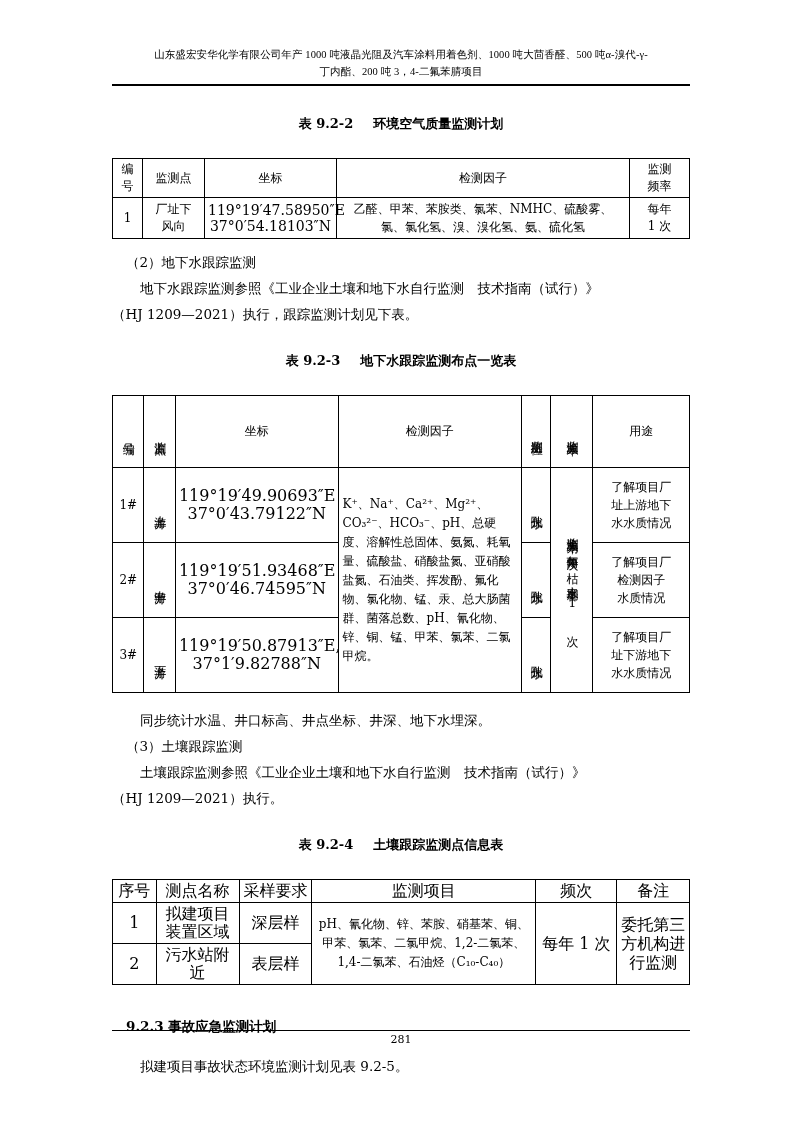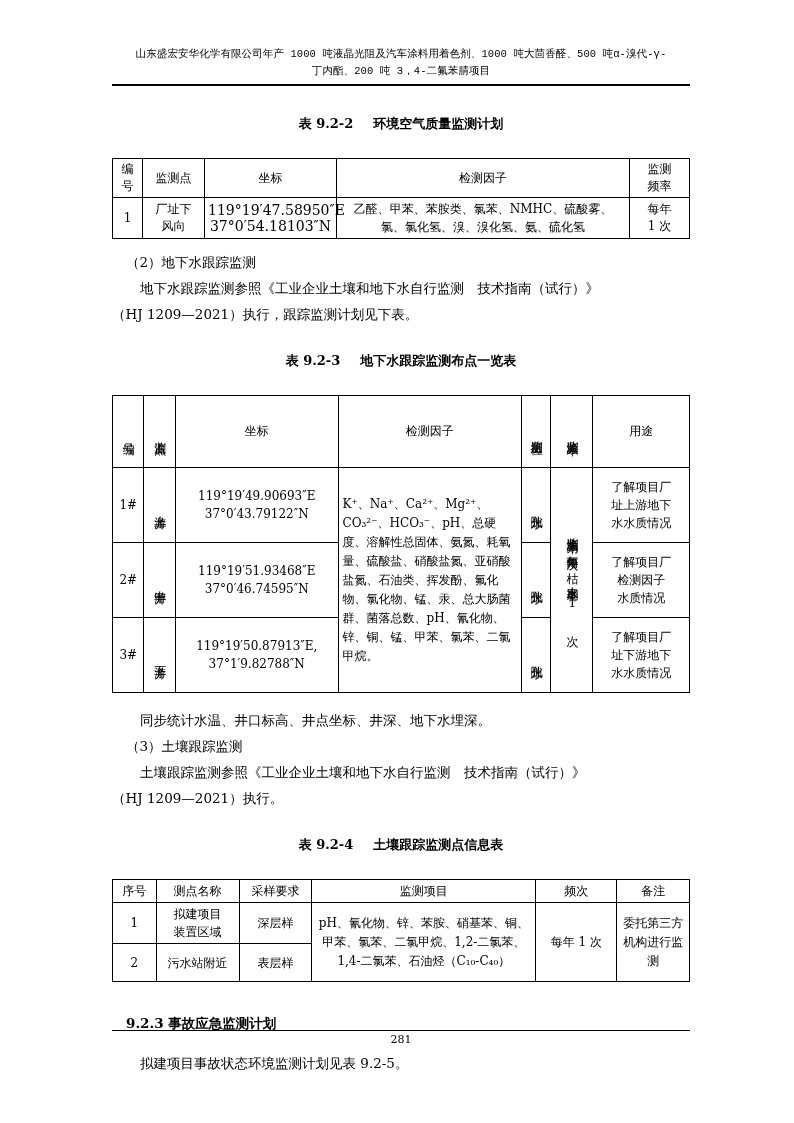--- a/index.html
+++ b/index.html
@@ -21,21 +21,21 @@
   }
   .content {
     position: absolute;
     left: 112px;
     top: 46px;
     width: 578px;
   }
 
   
   .doc-header {
-    font-family: Liberation Mono, monospace;
+    font-family: Liberation Serif, serif;
     font-size: 10.5px;
     line-height: 17px;
     text-align: center;
     color: #000;
     letter-spacing: 0.1px;
   }
   .doc-header .hline2 { text-align: center; }
   .header-rule {
     border: none;
     border-top: 2px solid #000;
@@ -108,33 +108,33 @@
   .t3 .c-freq { width: 40px; }
   .t3 .c-use  { width: 92px; }
   .vtext {
     writing-mode: vertical-rl;
     text-orientation: upright;
     letter-spacing: 1px;
     display: inline-block;
     line-height: 1.08;
     white-space: nowrap;
   }
-  .t3 .coordcell { font-size: 12px; line-height: 18px; }
+  .t3 .coordcell { font-size: 16px; line-height: 18px; }
   .t3 .factorcell {
     font-size: 12px;
     line-height: 19px;
     text-align: left;
     padding: 3px 4px;
     vertical-align: middle;
   }
   .t3 .usecell { font-size: 12px; line-height: 18px; padding: 2px 3px; }
   .t3 .freqcell { font-size: 12px; line-height: 18px; padding: 2px 2px; }
 
   
-  .t4 td, .t4 th { font-size: 12px; line-height: 18px; }
+  .t4 td, .t4 th { font-size: 16px; line-height: 18px; }
   .t4 .c-seq  { width: 42px; }
   .t4 .c-name { width: 80px; }
   .t4 .c-samp { width: 70px; }
   .t4 .c-item { width: 216px; }
   .t4 .c-freq { width: 78px; }
   .t4 .c-note { width: 70px; }
   .t4 .itemcell { font-size: 12px; line-height: 19px; padding: 2px 4px; }
 
   
   .footer {

